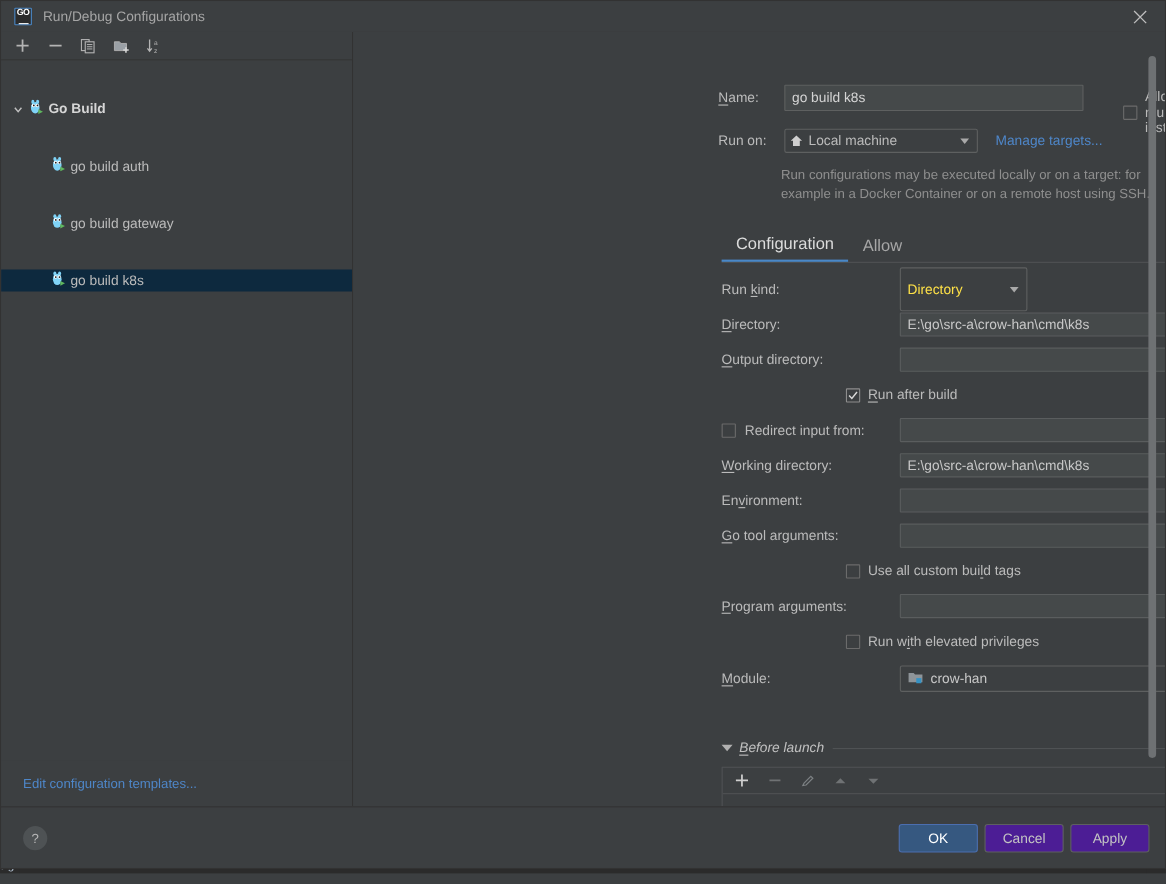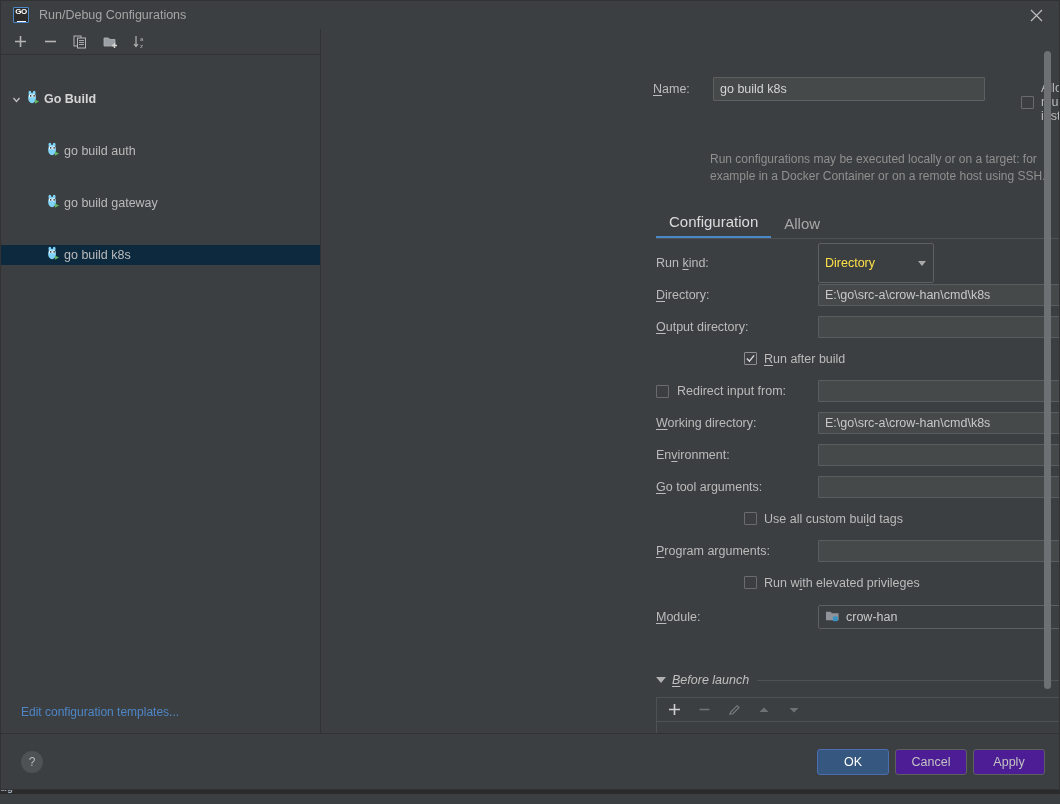--- a/index.html
+++ b/index.html
@@ -173,21 +173,21 @@
     border-radius: 1px; display: flex; align-items: center; padding: 0 4px 0 6px;
     color: #c8c8c8; font-size: 12.5px;
   }
   .ftext .val { flex: 1; white-space: nowrap; overflow: hidden; }
   .combo-sm {
     width: 116px; height: 40px; background: #3c3f41; border: 1px solid #5e6060;
     border-radius: 2px; display: flex; align-items: center; padding: 0 4px 0 6px;
     color: #fde047; font-size: 12.5px; cursor: pointer;
   }
   .combo-sm .txt { flex: 1; }
-  .indent-cb { margin-left: 88px; display: flex; }
+  .indent-cb { margin-left: 113px; display: flex; align-items: center; }
   .label-with-cb { width: 162px; display: flex; align-items: center; }
   .label-with-cb .cbx { margin-right: 8px; }
   .combo-wide {
     flex: 1; height: 24px; background: #3c3f41; border: 1px solid #5e6060;
     border-radius: 2px; display: flex; align-items: center; padding: 0 6px;
     color: #c8c8c8; font-size: 12.5px; cursor: pointer;
   }
   .combo-wide .txt { flex: 1; margin-left: 6px; }
 
   
@@ -390,20 +390,33 @@
       <div id="name-row">
         <span class="field-label" id="name-label"><span class="u">N</span>ame:</span>
         <input id="name-input" type="text" value="go build k8s" style="">
       </div>
 
       <div id="allow-multi">
         <span class="cbx"></span>
         <span class="cbx-label">Allow multiple instances</span>
       </div>
 
+      <div id="runon-row">
+        <span class="field-label" id="runon-label">Run on:</span>
+        <div id="runon-combo">
+          <span class="home-ic">
+            <svg width="12" height="12" viewBox="0 0 14 14">
+                <path d="M7 1.5 L13 7 H10.6 V12.5 H3.4 V7 H1 Z" fill="#cfcfcf"></path>
+              </svg>
+          </span>
+          <span class="txt">Local machine</span>
+          <span class="caret"></span>
+        </div>
+        <span id="manage-targets">Manage targets...</span>
+      </div>
 
       <div id="runon-hint">
         <div>Run configurations may be executed locally or on a target: for</div>
         <div>example in a Docker Container or on a remote host using SSH.</div>
       </div>
 
       <div id="tabs-underline"></div>
       <div id="tabs">
         <div class="tab active">Configuration</div>
         <div class="tab">Allow</div>

